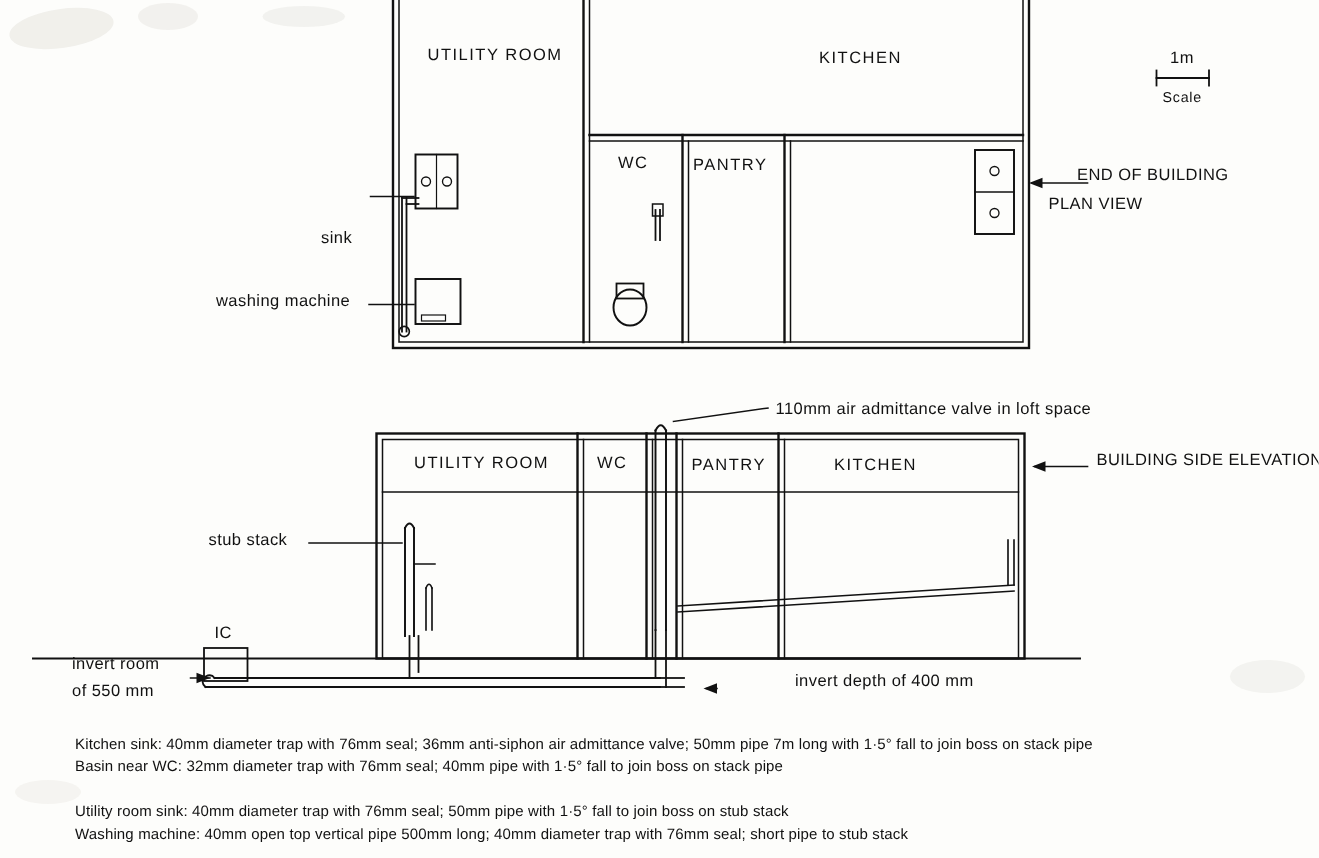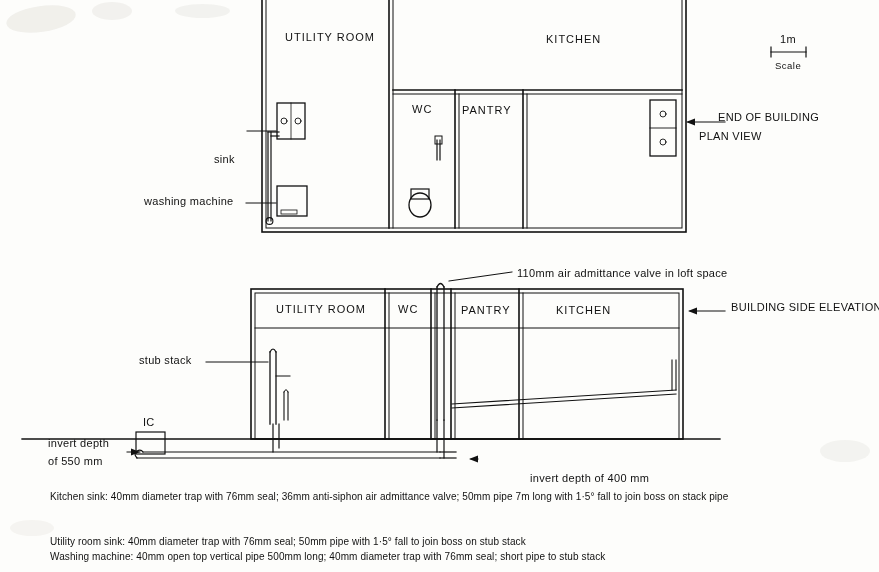--- a/index.html
+++ b/index.html
@@ -158,24 +158,25 @@
   <div class="lbl small" style="left:780px;top:33px;">1m</div>
   <div class="scale-cap" style="left:775px;top:60px;">Scale</div>
 
   <div class="room" style="left:276px;top:303px;">UTILITY ROOM</div>
   <div class="room" style="left:398px;top:303px;">WC</div>
   <div class="room" style="left:461px;top:304px;">PANTRY</div>
   <div class="room" style="left:556px;top:304px;">KITCHEN</div>
 
   <div class="lbl" style="left:517px;top:267px;">110mm air admittance valve in loft space</div>
   <div class="lbl" style="left:139px;top:354px;">stub stack</div>
-  <div class="lbl" style="left:48px;top:437px;">invert depth</div>
+  <div class="lbl" style="left:48px;top:437px;">invert room</div>
   <div class="lbl" style="left:48px;top:455px;">of 550 mm</div>
-  <div class="lbl" style="left:482px;top:472px;padding-left:48px;">invert depth of 400 mm</div>
+  <div class="lbl" style="left:482px;top:448px;padding-left:48px;">invert depth of 400 mm</div>
   <div class="lbl small" style="left:143px;top:416px;">IC</div>
 
   <div class="lbl" style="left:731px;top:301px;">BUILDING SIDE ELEVATION</div>
 
   <div class="note" style="left:50px;top:491px;">Kitchen sink: 40mm diameter trap with 76mm seal; 36mm anti-siphon air admittance valve; 50mm pipe 7m long with 1·5° fall to join boss on stack pipe</div>
+  <div class="note" style="left:50px;top:506px;">Basin near WC: 32mm diameter trap with 76mm seal; 40mm pipe with 1·5° fall to join boss on stack pipe</div>
   <div class="note" style="left:50px;top:536px;">Utility room sink: 40mm diameter trap with 76mm seal; 50mm pipe with 1·5° fall to join boss on stub stack</div>
   <div class="note" style="left:50px;top:551px;">Washing machine: 40mm open top vertical pipe 500mm long; 40mm diameter trap with 76mm seal; short pipe to stub stack</div>
 
 </div>
 
 </body></html>

